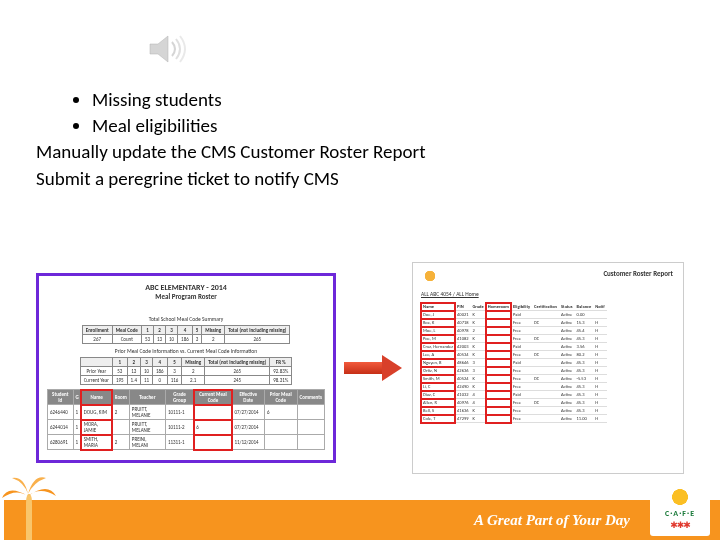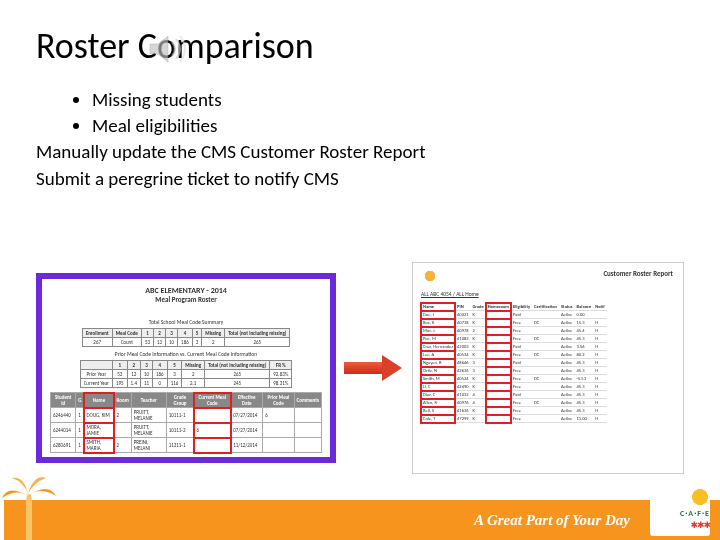--- a/index.html
+++ b/index.html
@@ -5,21 +5,21 @@
   * { box-sizing: border-box; margin: 0; padding: 0; }
   html, body { width: 720px; height: 540px; font-family: Calibri, Arial, sans-serif; background: #fff; overflow: hidden; }
   .slide { position: relative; width: 720px; height: 540px; }
   .title { position: absolute; top: 24px; left: 36px; font-size: 36px; font-weight: 400; color: #000; }
   .speaker-icon { position: absolute; top: 34px; left: 148px; width: 40px; height: 30px; opacity: 0.65; }
   .body { position: absolute; top: 88px; left: 36px; right: 36px; font-size: 19px; color: #000; line-height: 1.25; }
   .body p { margin-bottom: 4px; }
   .body ul { list-style: disc; margin-left: 56px; }
   .body ul li { margin-bottom: 2px; }
   .figures { position: absolute; top: 268px; left: 36px; right: 36px; height: 200px; display: flex; align-items: center; gap: 8px; }
-  .fig-left { width: 300px; height: 190px; border: 6px solid #6d28d9; background: #fff; position: relative; font-size: 6px; color: #333; padding: 6px 8px; }
+  .fig-left { width: 300px; height: 190px; border: 3px solid #6d28d9; background: #fff; position: relative; font-size: 6px; color: #333; padding: 6px 8px; }
   .fig-left .fl-title { text-align: center; font-weight: bold; font-size: 8px; }
   .fig-left .fl-sub { text-align: center; font-weight: bold; font-size: 7px; margin-bottom: 15px; }
   .fig-left .fl-small { text-align: center; font-size: 5.5px; margin: 2px 0 3px; }
   .mini { border-collapse: collapse; margin: 0 auto 4px; }
   .mini th, .mini td { border: 1px solid #888; padding: 1px 3px; font-size: 5px; text-align: center; }
   .mini th { background: #eee; }
   .mini2 { width: 100%; border-collapse: collapse; }
   .mini2 th, .mini2 td { border: 1px solid #aaa; padding: 1px 2px; font-size: 5px; }
   .mini2 th { background: #888; color: #fff; }
   .hl-red { outline: 2px solid #e02020; outline-offset: -1px; }
@@ -29,30 +29,29 @@
   .fig-right { flex: 1; height: 212px; border: 1px solid #ccc; background: #fff; position: relative; font-size: 5px; color: #333; padding: 6px 8px; }
   .fig-right .fr-logo { position: absolute; top: 4px; left: 8px; width: 18px; height: 18px; background: radial-gradient(circle,#f6b23a 40%,transparent 42%); }
   .fig-right .fr-title { position: absolute; top: 6px; right: 10px; font-size: 7px; font-weight: bold; }
   .fig-right .fr-sub { position: absolute; top: 28px; left: 8px; font-size: 5.5px; text-decoration: underline; }
   .rtable { position: absolute; top: 40px; left: 8px; right: 8px; border-collapse: collapse; }
   .rtable th, .rtable td { border-bottom: 1px solid #ddd; padding: 1px 2px; font-size: 4.5px; text-align: left; }
   .rtable th { font-weight: bold; }
   .footer { position: absolute; bottom: 0; left: 4px; right: 0; height: 40px; background: linear-gradient(90deg,#f7941e 0%, #f7941e 100%); display: flex; align-items: center; }
   .footer .palm { position: absolute; left: -6px; bottom: 0; width: 60px; height: 66px; }
   .footer .tagline { margin-left: auto; margin-right: 90px; color: #fff; font-style: italic; font-weight: bold; font-size: 15px; font-family: Georgia, serif; }
-  .footer .badge { position: absolute; right: 10px; bottom: 4px; width: 60px; height: 56px; background: #fff; border-radius: 3px; display: flex; flex-direction: column; align-items: flex-end; justify-content: center; gap: 1px; }
+  .footer .badge { position: absolute; right: 10px; bottom: 4px; width: 60px; height: 56px; background: #fff; border-radius: 3px; display: flex; flex-direction: column; align-items: center; justify-content: center; gap: 1px; }
   .footer .badge .sun { width: 20px; height: 20px; background: radial-gradient(circle,#fbbf24 55%,transparent 57%); border-radius: 50%; position: relative; }
   .footer .badge .txt { font-size: 8px; font-weight: bold; letter-spacing: 1px; color: #1a7a3a; }
   .footer .badge .ppl { font-size: 9px; color: #e0392e; letter-spacing: -1px; }
 </style>
 </head>
 <body>
 
 <div class="slide">
-  <div class="title">Roster Comparison</div>
 
   <svg class="speaker-icon" viewBox="0 0 40 30">
     <polygon points="2,10 10,10 20,2 20,28 10,20 2,20" fill="#bfbfbf" stroke="#8a8a8a" stroke-width="0.5"></polygon>
     <path d="M24 8 Q30 15 24 22" fill="none" stroke="#bfbfbf" stroke-width="2"></path>
     <path d="M28 5 Q36 15 28 25" fill="none" stroke="#cfcfcf" stroke-width="2"></path>
     <path d="M32 2 Q42 15 32 28" fill="none" stroke="#dedede" stroke-width="2"></path>
   </svg>
 
   <div class="body">
     <ul>

